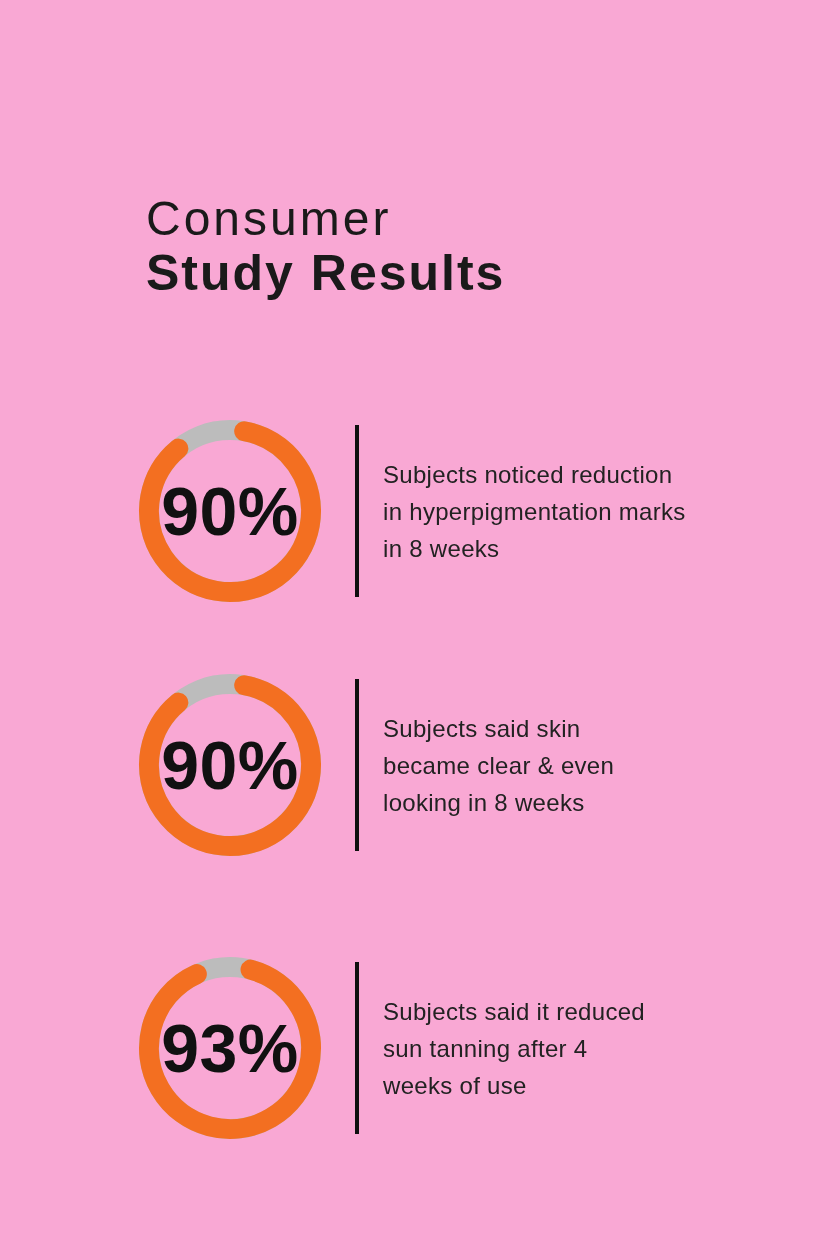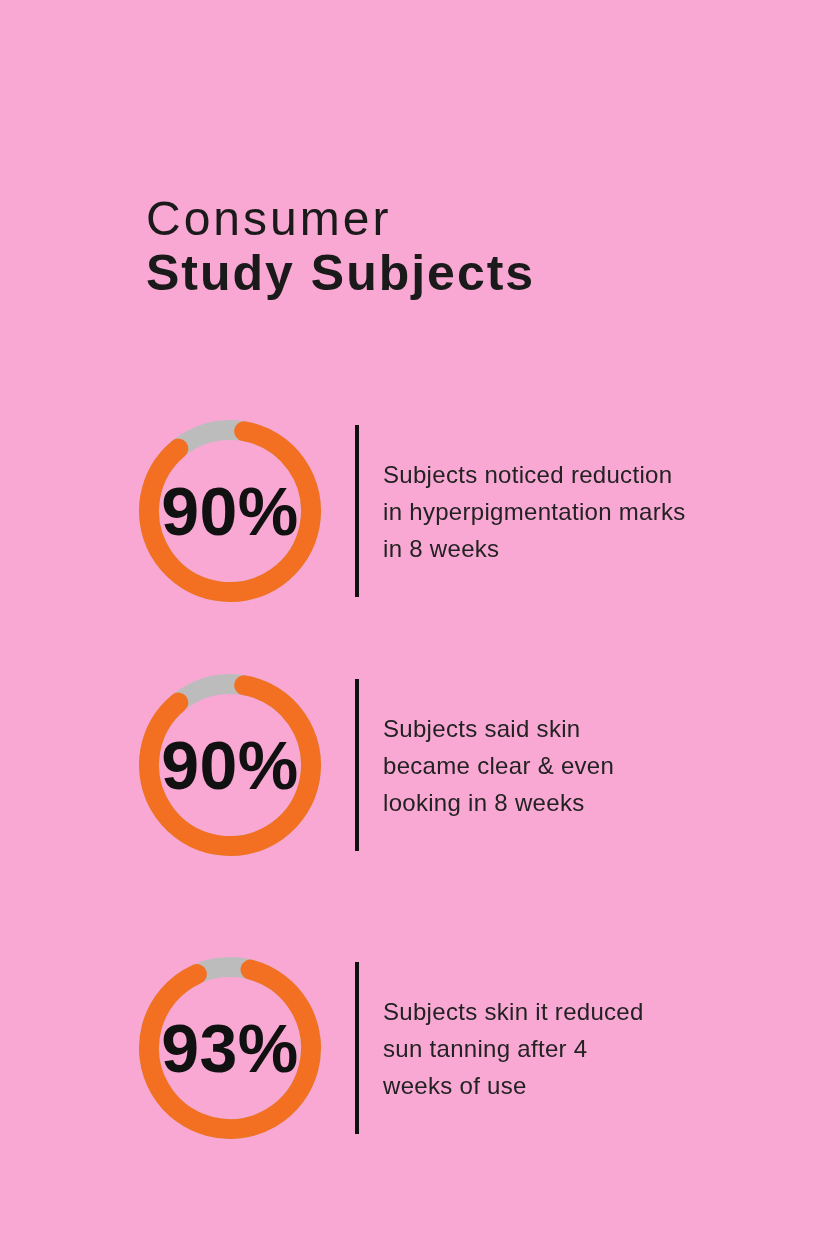--- a/index.html
+++ b/index.html
@@ -83,21 +83,21 @@
     white-space: nowrap;
   }
 </style>
 </head>
 <body>
 
 <div class="page">
 
   <div class="title-block">
     <div class="title-line1">Consumer</div>
-    <div class="title-line2">Study Subjects</div>
+    <div class="title-line2">Study Results</div>
   </div>
 
   <div class="row row-1">
     <div class="ring-wrap">
       <svg width="184" height="184" viewBox="0 0 184 184">
         <circle class="ring-track" cx="92" cy="92" r="81" fill="none" stroke-width="20"></circle>
         <circle class="ring-arc" cx="92" cy="92" r="81" fill="none" stroke-width="20" stroke-linecap="round" stroke-dasharray="437.9930519768606 70.94495790468585" transform="rotate(280.09164608439374 92 92)"></circle>
       </svg>
       <div class="pct-label">90%</div>
     </div>
@@ -128,19 +128,19 @@
   <div class="row row-3">
     <div class="ring-wrap">
       <svg width="184" height="184" viewBox="0 0 184 184">
         <circle class="ring-track" cx="92" cy="92" r="81" fill="none" stroke-width="20"></circle>
         <circle class="ring-arc" cx="92" cy="92" r="81" fill="none" stroke-width="20" stroke-linecap="round" stroke-dasharray="453.261192273307 55.676817608239446" transform="rotate(284.69164608439377 92 92)"></circle>
       </svg>
       <div class="pct-label">93%</div>
     </div>
     <div class="divider"></div>
     <div class="desc">
-      <div>Subjects skin it reduced</div>
+      <div>Subjects said it reduced</div>
       <div>sun tanning after 4</div>
       <div>weeks of use</div>
     </div>
   </div>
 
 </div>
 
 </body></html>

